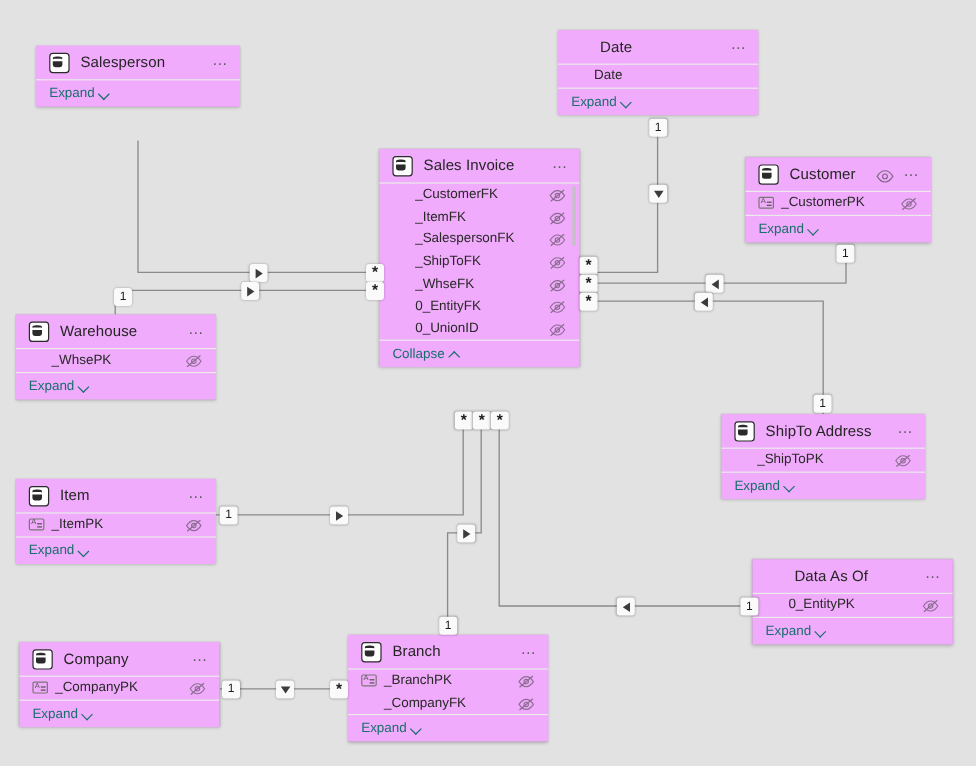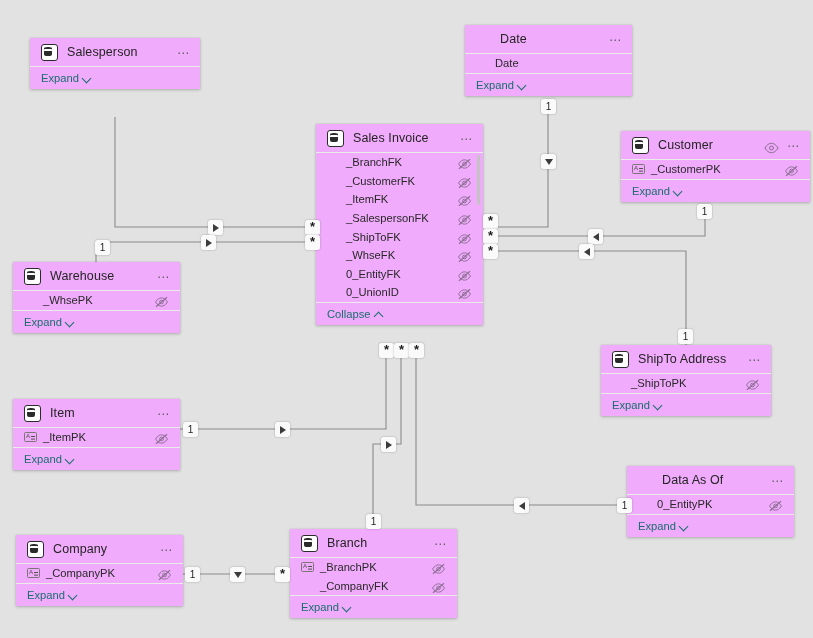--- a/index.html
+++ b/index.html
@@ -196,29 +196,20 @@
         <div class="tbl-hd">
           <span class="tbl-ico"></span>
           <span class="tbl-name">Sales Invoice</span>
           <span class="hd-right">
             <span class="dots">…</span>
           </span>
         </div>
         <div class="fields">
           <div class="fld">
             <span class="fld-ico blank"></span>
-            <span class="fld-name">_BranchFK</span>
-            <span class="fld-hidden"><svg viewBox="0 0 16 13" width="15" height="12">
-                <path d="M1.5 6.5 C3.8 3 6 2 8 2 C10 2 12.2 3 14.5 6.5 C12.2 10 10 11 8 11 C6 11 3.8 10 1.5 6.5 Z" fill="none" stroke="#3b3b3b" stroke-width="1"></path>
-                <circle cx="8" cy="6.5" r="2" fill="none" stroke="#3b3b3b" stroke-width="1"></circle>
-                <line x1="2" y1="11.6" x2="14" y2="1.4" stroke="#3b3b3b" stroke-width="1.2"></line>
-              </svg></span>
-          </div>
-          <div class="fld">
-            <span class="fld-ico blank"></span>
             <span class="fld-name">_CustomerFK</span>
             <span class="fld-hidden"><svg viewBox="0 0 16 13" width="15" height="12">
                 <path d="M1.5 6.5 C3.8 3 6 2 8 2 C10 2 12.2 3 14.5 6.5 C12.2 10 10 11 8 11 C6 11 3.8 10 1.5 6.5 Z" fill="none" stroke="#3b3b3b" stroke-width="1"></path>
                 <circle cx="8" cy="6.5" r="2" fill="none" stroke="#3b3b3b" stroke-width="1"></circle>
                 <line x1="2" y1="11.6" x2="14" y2="1.4" stroke="#3b3b3b" stroke-width="1.2"></line>
               </svg></span>
           </div>
           <div class="fld">
             <span class="fld-ico blank"></span>
             <span class="fld-name">_ItemFK</span>
@@ -275,21 +266,21 @@
           </div>
         </div>
         <div class="footer">
           <span class="exp">
             <span>Collapse</span>
             <span class="chev up"></span>
           </span>
         </div>
       </div>
       <div class="vscroll" style="left: 477px; top: 155px; height: 50px;"></div>
-      <div class="tbl" style="left: 621px; top: 131px; width: 189px;">
+      <div class="tbl" style="left: 621px; top: 131px; width: 155px;">
         <div class="tbl-hd">
           <span class="tbl-ico"></span>
           <span class="tbl-name">Customer</span>
           <span class="hd-right">
             <span class="eye"><svg viewBox="0 0 16 12" width="15" height="12">
                 <path d="M1 6 C3.4 2.1 6 1 8 1 C10 1 12.6 2.1 15 6 C12.6 9.9 10 11 8 11 C6 11 3.4 9.9 1 6 Z" fill="none" stroke="#3b3b3b" stroke-width="1"></path>
                 <circle cx="8" cy="6" r="2.1" fill="none" stroke="#3b3b3b" stroke-width="1"></circle>
               </svg></span>
             <span class="dots">…</span>
           </span>

